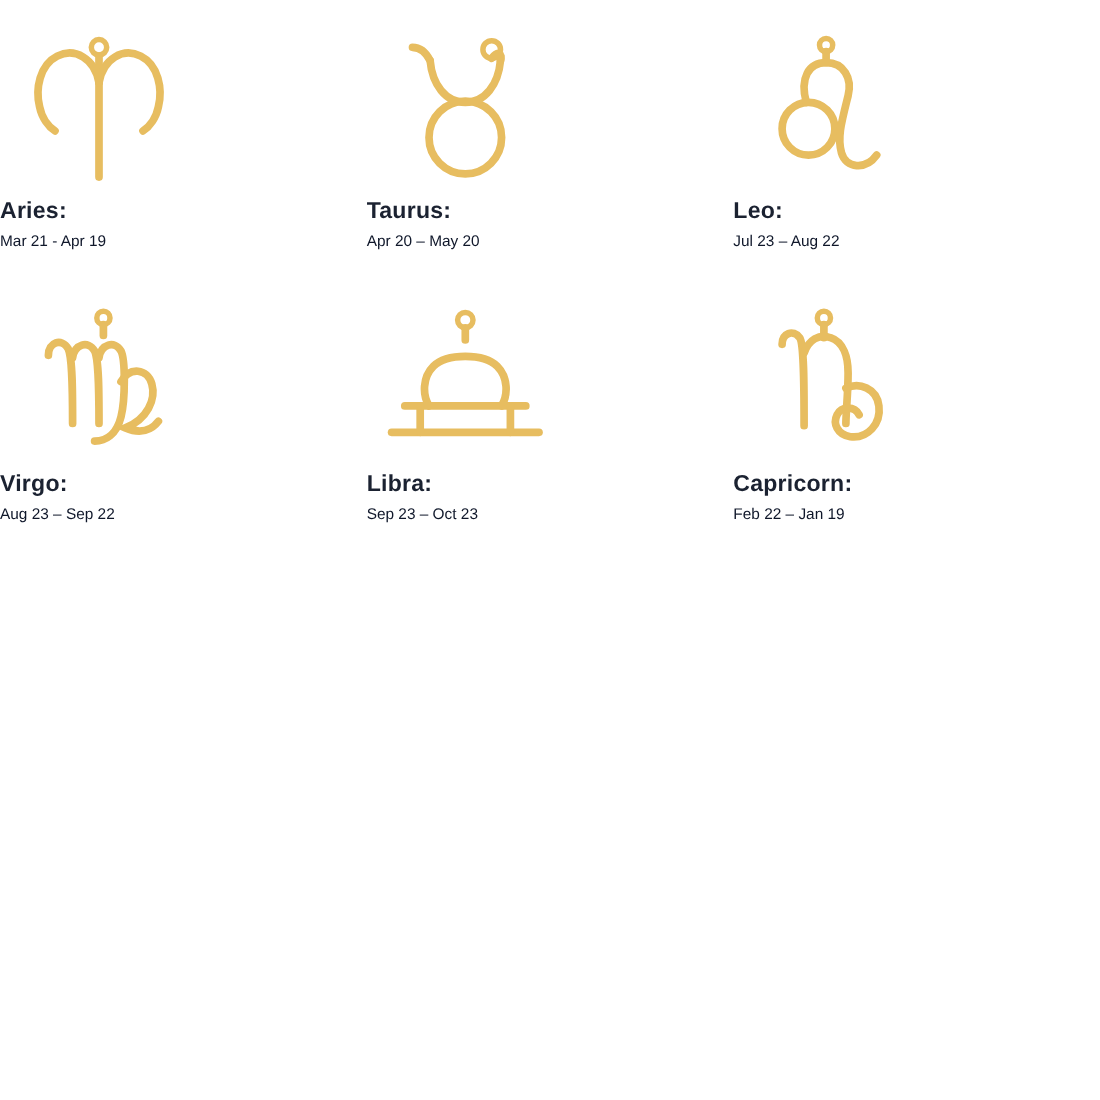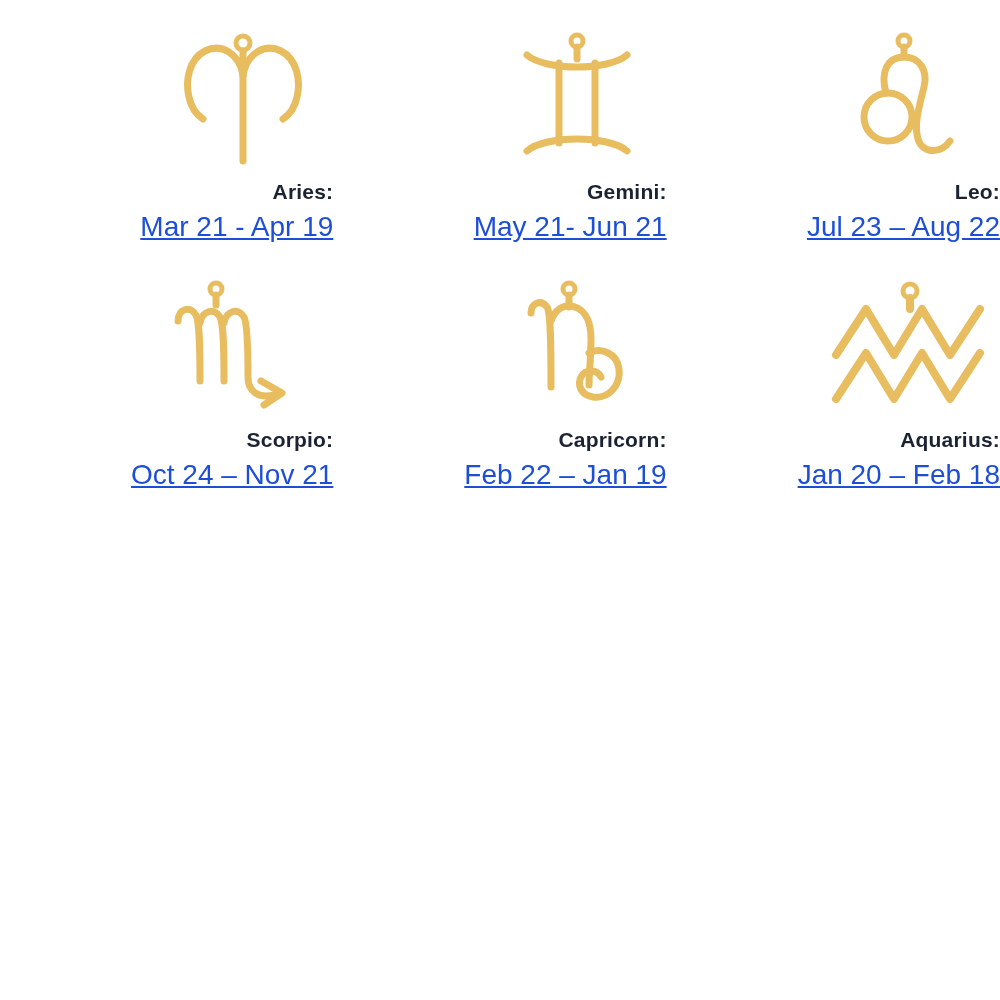--- a/index.html
+++ b/index.html
@@ -19,21 +19,21 @@
     height: 1000px;
     display: grid;
     grid-template-columns: repeat(3, 1fr);
     grid-template-rows: repeat(4, 1fr);
     box-sizing: border-box;
     padding: 10px 0 0 0;
   }
   .cell {
     display: flex;
     flex-direction: column;
-    align-items: flex-end;
+    align-items: flex-start;
     justify-content: flex-start;
     box-sizing: border-box;
     padding-top: 14px;
   }
   .sym {
     height: 150px;
     width: 180px;
     display: flex;
     align-items: center;
     justify-content: center;
@@ -43,26 +43,25 @@
   }
   .name {
     font-size: 21px;
     font-weight: bold;
     letter-spacing: 0.2px;
     margin-top: 6px;
     text-align: center;
     color: #1b2231;
   }
   .dates {
-    font-size: 28px;
+    font-size: 14px;
     font-weight: normal;
     margin-top: 7px;
     text-align: center;
-    color: #1d4ed8;
-    text-decoration: underline;
+    color: #0f172a;
   }
 </style>
 </head>
 <body>
 
 <div class="grid">
 
   <div class="cell">
     <div class="sym">
       <svg width="160" height="140" viewBox="0 0 160 140">
@@ -71,99 +70,101 @@
           <path d="M80 22 L80 132"></path>
           <path d="M80 46 C76 24 58 14 42 22 C26 30 22 52 26 68 C28 78 34 86 40 90"></path>
           <path d="M80 46 C84 24 102 14 118 22 C134 30 138 52 134 68 C132 78 126 86 120 90"></path>
         </g>
       </svg>
     </div>
     <div class="name">Aries:</div>
     <div class="dates">Mar 21 - Apr 19</div>
   </div>
 
-
   <div class="cell">
     <div class="sym">
       <svg width="160" height="140" viewBox="0 0 160 140">
         <g fill="none" stroke="#e7bd60" stroke-width="7" stroke-linecap="round">
-          <circle cx="80" cy="12" r="6" stroke-width="5"></circle>
-          <path d="M80 18 L80 30"></path>
-          <path d="M30 26 C48 42 112 42 130 26"></path>
-          <path d="M30 122 C48 106 112 106 130 122"></path>
-          <path d="M62 34 L62 114"></path>
-          <path d="M98 34 L98 114"></path>
+          <circle cx="104" cy="16" r="8" stroke-width="5"></circle>
+          <circle cx="80" cy="96" r="33"></circle>
+          <path d="M48 26 C50 48 62 64 80 64 C98 64 110 48 112 26"></path>
+          <path d="M48 26 C44 18 38 14 32 14"></path>
+          <path d="M112 26 C114 20 110 16 104 24"></path>
         </g>
       </svg>
     </div>
-    <div class="name">Gemini:</div>
-    <div class="dates">May 21- Jun 21</div>
+    <div class="name">Taurus:</div>
+    <div class="dates">Apr 20 – May 20</div>
   </div>
+
 
 
   <div class="cell">
     <div class="sym">
       <svg width="160" height="140" viewBox="0 0 160 140">
         <g fill="none" stroke="#e7bd60" stroke-width="7" stroke-linecap="round">
           <circle cx="74" cy="12" r="6" stroke-width="5"></circle>
           <path d="M74 18 L74 28"></path>
           <circle cx="58" cy="88" r="24"></circle>
           <path d="M56 64 C50 42 58 28 74 28 C90 28 98 42 94 58 C88 82 84 96 88 110 C92 124 110 126 120 112"></path>
         </g>
       </svg>
     </div>
     <div class="name">Leo:</div>
     <div class="dates">Jul 23 – Aug 22</div>
   </div>
 
-
+  <div class="cell">
+    <div class="sym">
+      <svg width="160" height="140" viewBox="0 0 160 140">
+        <g fill="none" stroke="#e7bd60" stroke-width="7" stroke-linecap="round">
+          <circle cx="84" cy="12" r="6" stroke-width="5"></circle>
+          <path d="M84 18 L84 28"></path>
+          <path d="M34 46 C34 34 46 30 52 40 C56 48 56 80 56 108"></path>
+          <path d="M56 48 C58 36 70 32 76 42 C80 50 80 80 80 108"></path>
+          <path d="M80 48 C82 36 94 32 100 42 C104 50 104 86 100 102 C96 118 86 124 76 124"></path>
+          <path d="M100 70 C108 56 124 58 128 72 C132 86 124 104 104 112 C118 118 128 114 134 106"></path>
+        </g>
+      </svg>
+    </div>
+    <div class="name">Virgo:</div>
+    <div class="dates">Aug 23 – Sep 22</div>
+  </div>
 
   <div class="cell">
     <div class="sym">
       <svg width="170" height="140" viewBox="0 0 170 140">
-        <g fill="none" stroke="#e7bd60" stroke-width="7" stroke-linecap="round" stroke-linejoin="round">
-          <circle cx="58" cy="12" r="6" stroke-width="5"></circle>
-          <path d="M58 18 L58 28"></path>
-          <path d="M20 44 C20 32 32 28 38 38 C42 46 42 76 42 104"></path>
-          <path d="M42 46 C44 34 56 30 62 40 C66 48 66 76 66 104"></path>
-          <path d="M66 46 C68 34 80 30 86 40 C90 48 90 80 90 100 C90 114 100 122 116 118"></path>
-          <path d="M103 104 L124 116 L106 128"></path>
+        <g fill="none" stroke="#e7bd60" stroke-width="7" stroke-linecap="round">
+          <circle cx="85" cy="14" r="7" stroke-width="5"></circle>
+          <path d="M85 21 L85 32"></path>
+          <path d="M52 92 C46 82 46 66 56 56 C68 44 102 44 114 56 C124 66 124 82 118 92"></path>
+          <path d="M30 92 L140 92"></path>
+          <path d="M18 116 L152 116"></path>
+          <path d="M44 92 L44 116"></path>
+          <path d="M126 92 L126 116"></path>
         </g>
       </svg>
     </div>
-    <div class="name">Scorpio:</div>
-    <div class="dates">Oct 24 – Nov 21</div>
+    <div class="name">Libra:</div>
+    <div class="dates">Sep 23 – Oct 23</div>
   </div>
+
 
 
   <div class="cell">
     <div class="sym">
       <svg width="160" height="140" viewBox="0 0 160 140">
         <g fill="none" stroke="#e7bd60" stroke-width="7" stroke-linecap="round">
           <circle cx="72" cy="12" r="6" stroke-width="5"></circle>
           <path d="M72 18 L72 30"></path>
           <path d="M34 36 C34 26 44 22 50 30 C54 36 54 72 54 110"></path>
           <path d="M54 44 C58 32 68 26 78 30 C90 34 94 48 94 62 C94 80 92 98 92 108"></path>
           <path d="M92 76 C104 70 120 76 122 92 C124 108 112 122 96 120 C84 118 80 108 84 100 C88 92 100 92 104 100"></path>
         </g>
       </svg>
     </div>
     <div class="name">Capricorn:</div>
     <div class="dates">Feb 22 – Jan 19</div>
   </div>
 
-  <div class="cell">
-    <div class="sym">
-      <svg width="180" height="140" viewBox="0 0 180 140">
-        <g fill="none" stroke="#e7bd60" stroke-width="8" stroke-linecap="round" stroke-linejoin="round">
-          <circle cx="90" cy="14" r="7" stroke-width="5"></circle>
-          <path d="M90 21 L90 32"></path>
-          <path d="M16 78 L46 32 L74 78 L102 32 L130 78 L160 32"></path>
-          <path d="M16 122 L46 76 L74 122 L102 76 L130 122 L160 76"></path>
-        </g>
-      </svg>
-    </div>
-    <div class="name">Aquarius:</div>
-    <div class="dates">Jan 20 – Feb 18</div>
-  </div>
 
 
 </div>
 
 </body></html>

